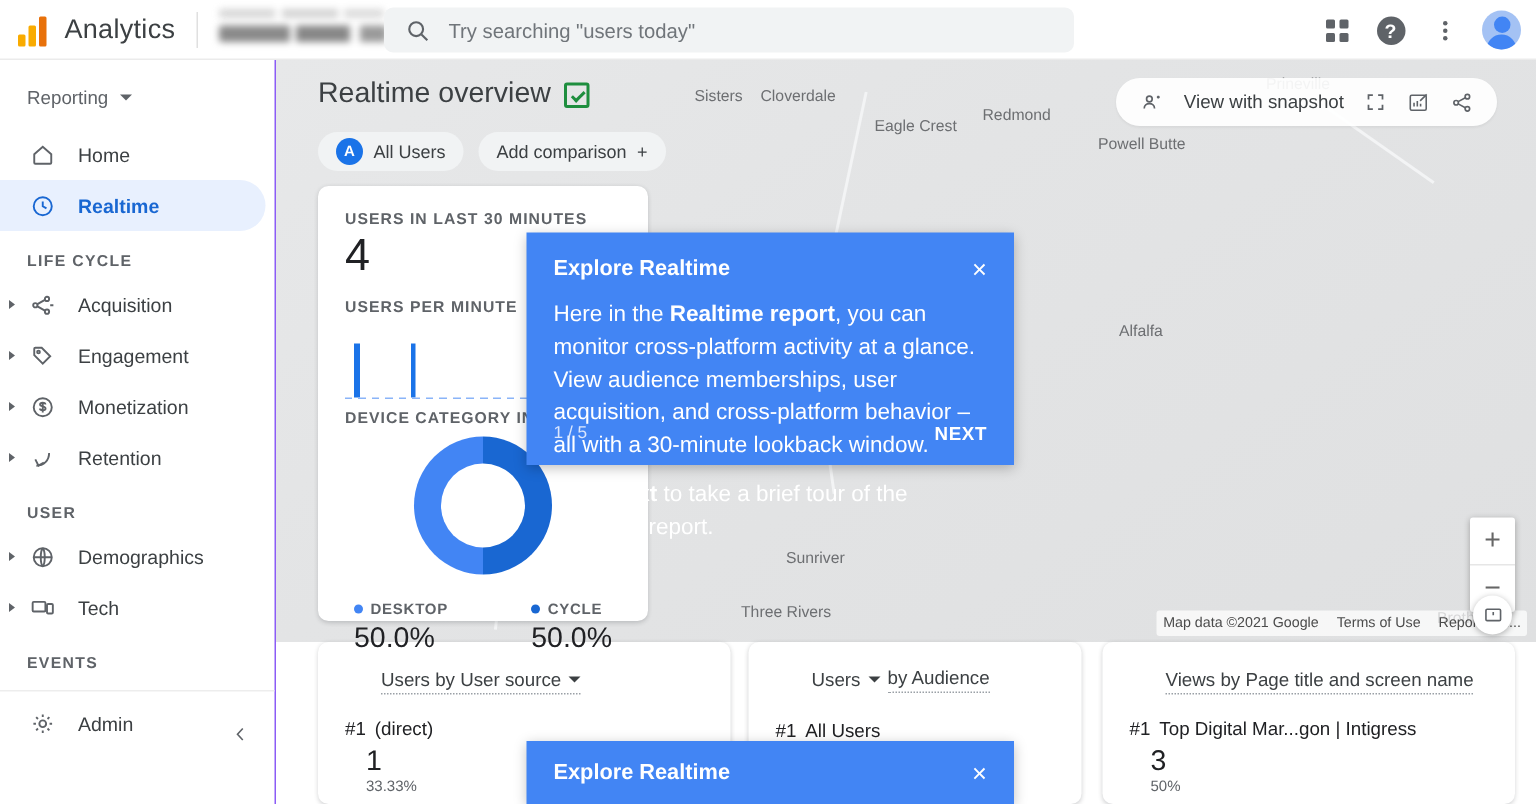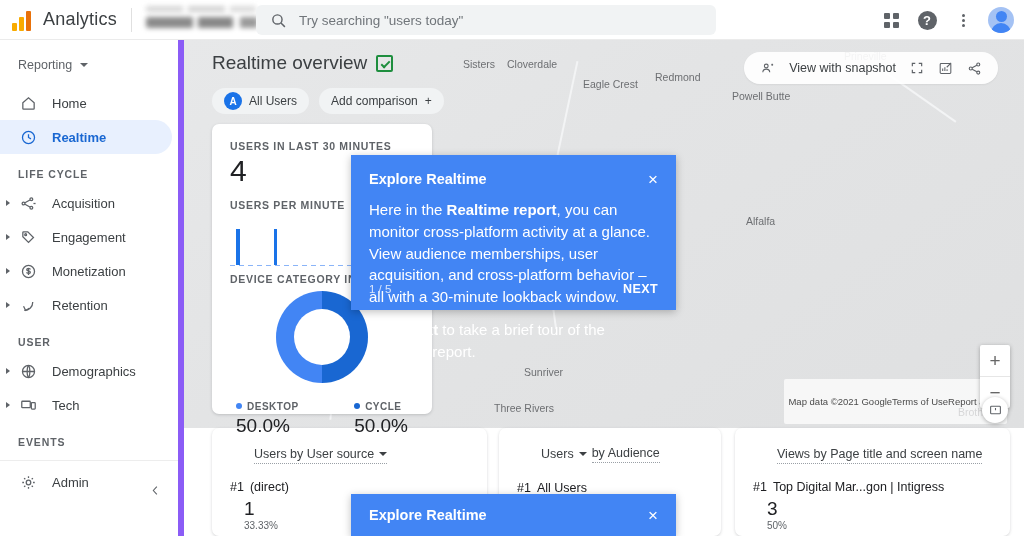--- a/index.html
+++ b/index.html
@@ -53,21 +53,21 @@
   .kebab b { width:3px;height:3px;border-radius:50%;background:#5f6368;display:block;}
   .avatar {
     width:26px;height:26px;border-radius:50%;background:#a4c2f4; position:relative; overflow:hidden;
   }
   .avatar:after{content:"";position:absolute;width:11px;height:11px;border-radius:50%;background:#4285f4;left:7.5px;top:4px;}
   .avatar:before{content:"";position:absolute;width:20px;height:12px;border-radius:10px 10px 0 0;background:#4285f4;left:3px;top:16px;}
 
   
   .sidebar {
     position: absolute; left: 0; top: 40px; width: 184px; height: 496px;
-    background: #fff; border-right: 6px solid #8b5cf6; z-index: 30;
+    background: #fff; border-right: 1px solid #8b5cf6; z-index: 30;
   }
   .reporting {
     display:flex; align-items:center; gap:8px; padding: 18px 0 14px 18px;
     font-size: 12.5px; color: #5f6368;
   }
   .caret { width:0;height:0;border-left:4px solid transparent;border-right:4px solid transparent;border-top:4px solid #5f6368; }
   .navitem {
     display:flex; align-items:center; height:34px; font-size:13px; color:#3c4043;
     padding-left: 18px; cursor:pointer; position:relative;
   }
@@ -84,22 +84,22 @@
 
   
   .map {
     position: absolute; left: 184px; top: 40px; width: 840px; height: 388px;
     background: linear-gradient(145deg,#e7e8e9 0%, #e3e4e5 40%, #dfe0e1 100%);
     overflow: hidden; z-index: 5;
   }
   .maplabel { position:absolute; font-size:10.5px; color:#6d6f72; white-space:nowrap; }
   .riverline { position:absolute; background:#f3f4f5; opacity:.95; }
   .mapattr {
-    position:absolute; bottom:4px; right:17px; display:flex; 
-    font-size:9.5px; color:#4b4b4b; background: rgba(255,255,255,.72); padding: 17px 4px; border-radius:2px;
+    position:absolute; bottom:4px; right:6px; display:flex; gap:12px;
+    font-size:9.5px; color:#4b4b4b; background: rgba(255,255,255,.72); padding: 3px 4px; border-radius:2px;
   }
   .mapzoom {
     position:absolute; right:14px; top:305px; width:30px; background:#fff;
     border-radius:2px; box-shadow: 0 1px 4px rgba(0,0,0,.3); z-index: 12;
   }
   .mapzoom div { height:31px; display:flex; align-items:center; justify-content:center; color:#666; font-size:19px; cursor:pointer;}
   .mapzoom .sepline { height:1px; padding:0; background:#e6e6e6; }
   .reportbtn {
     position:absolute; right:16px; top:397px; width:26px; height:26px; border-radius:50%;
     background:#fff; box-shadow:0 1px 4px rgba(0,0,0,.3); display:flex; align-items:center; justify-content:center; z-index:13;

